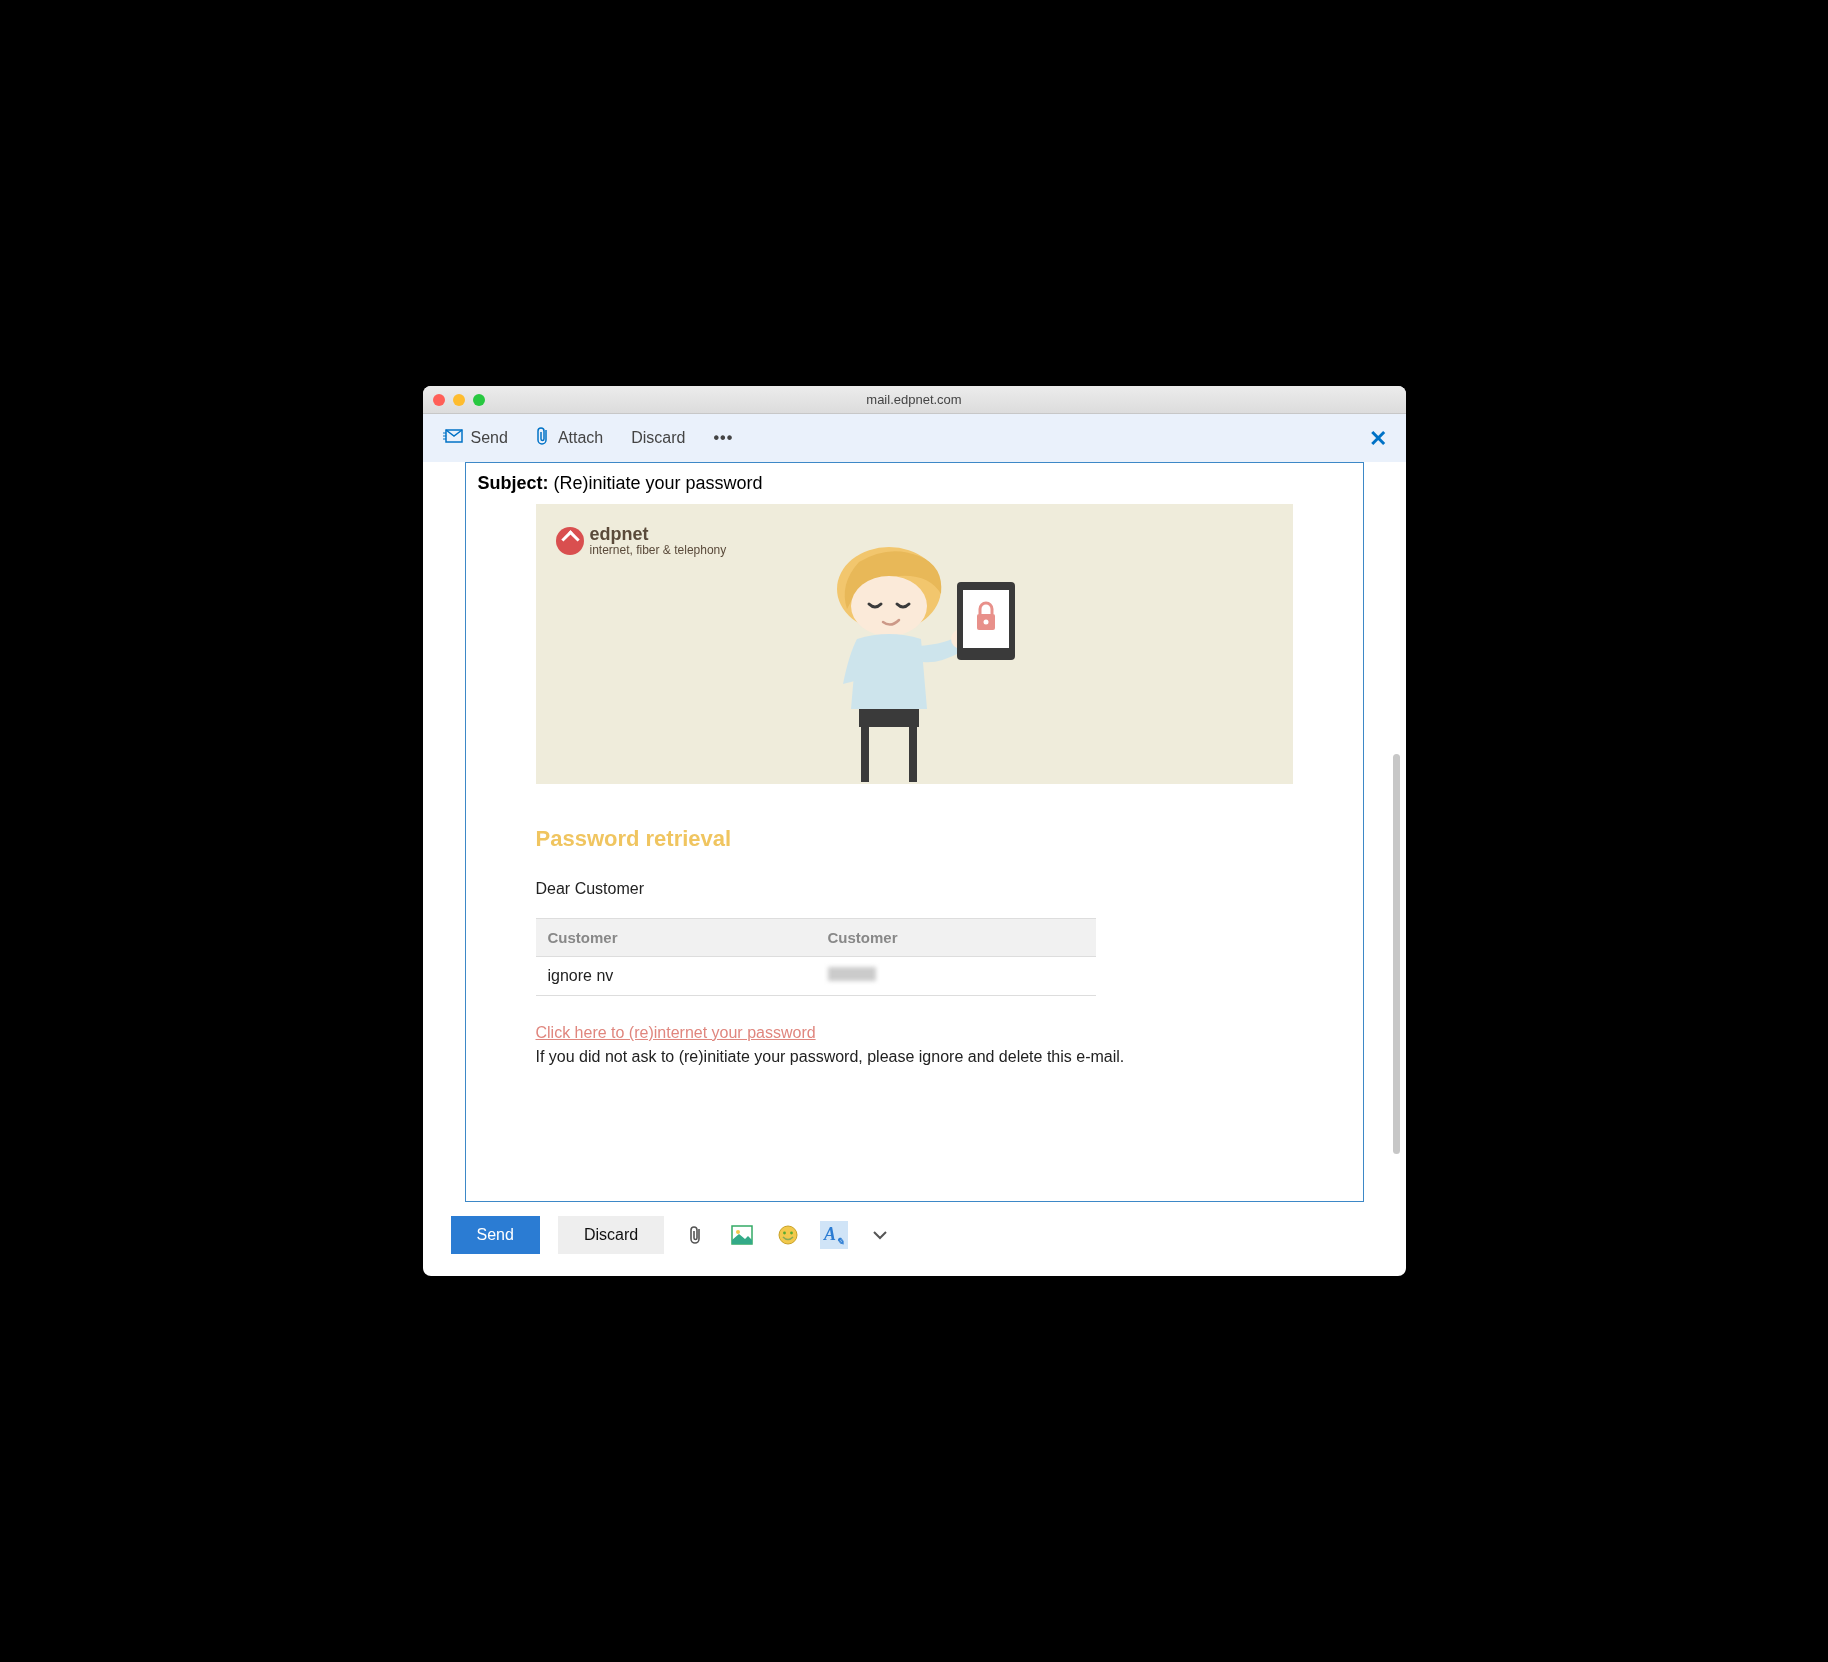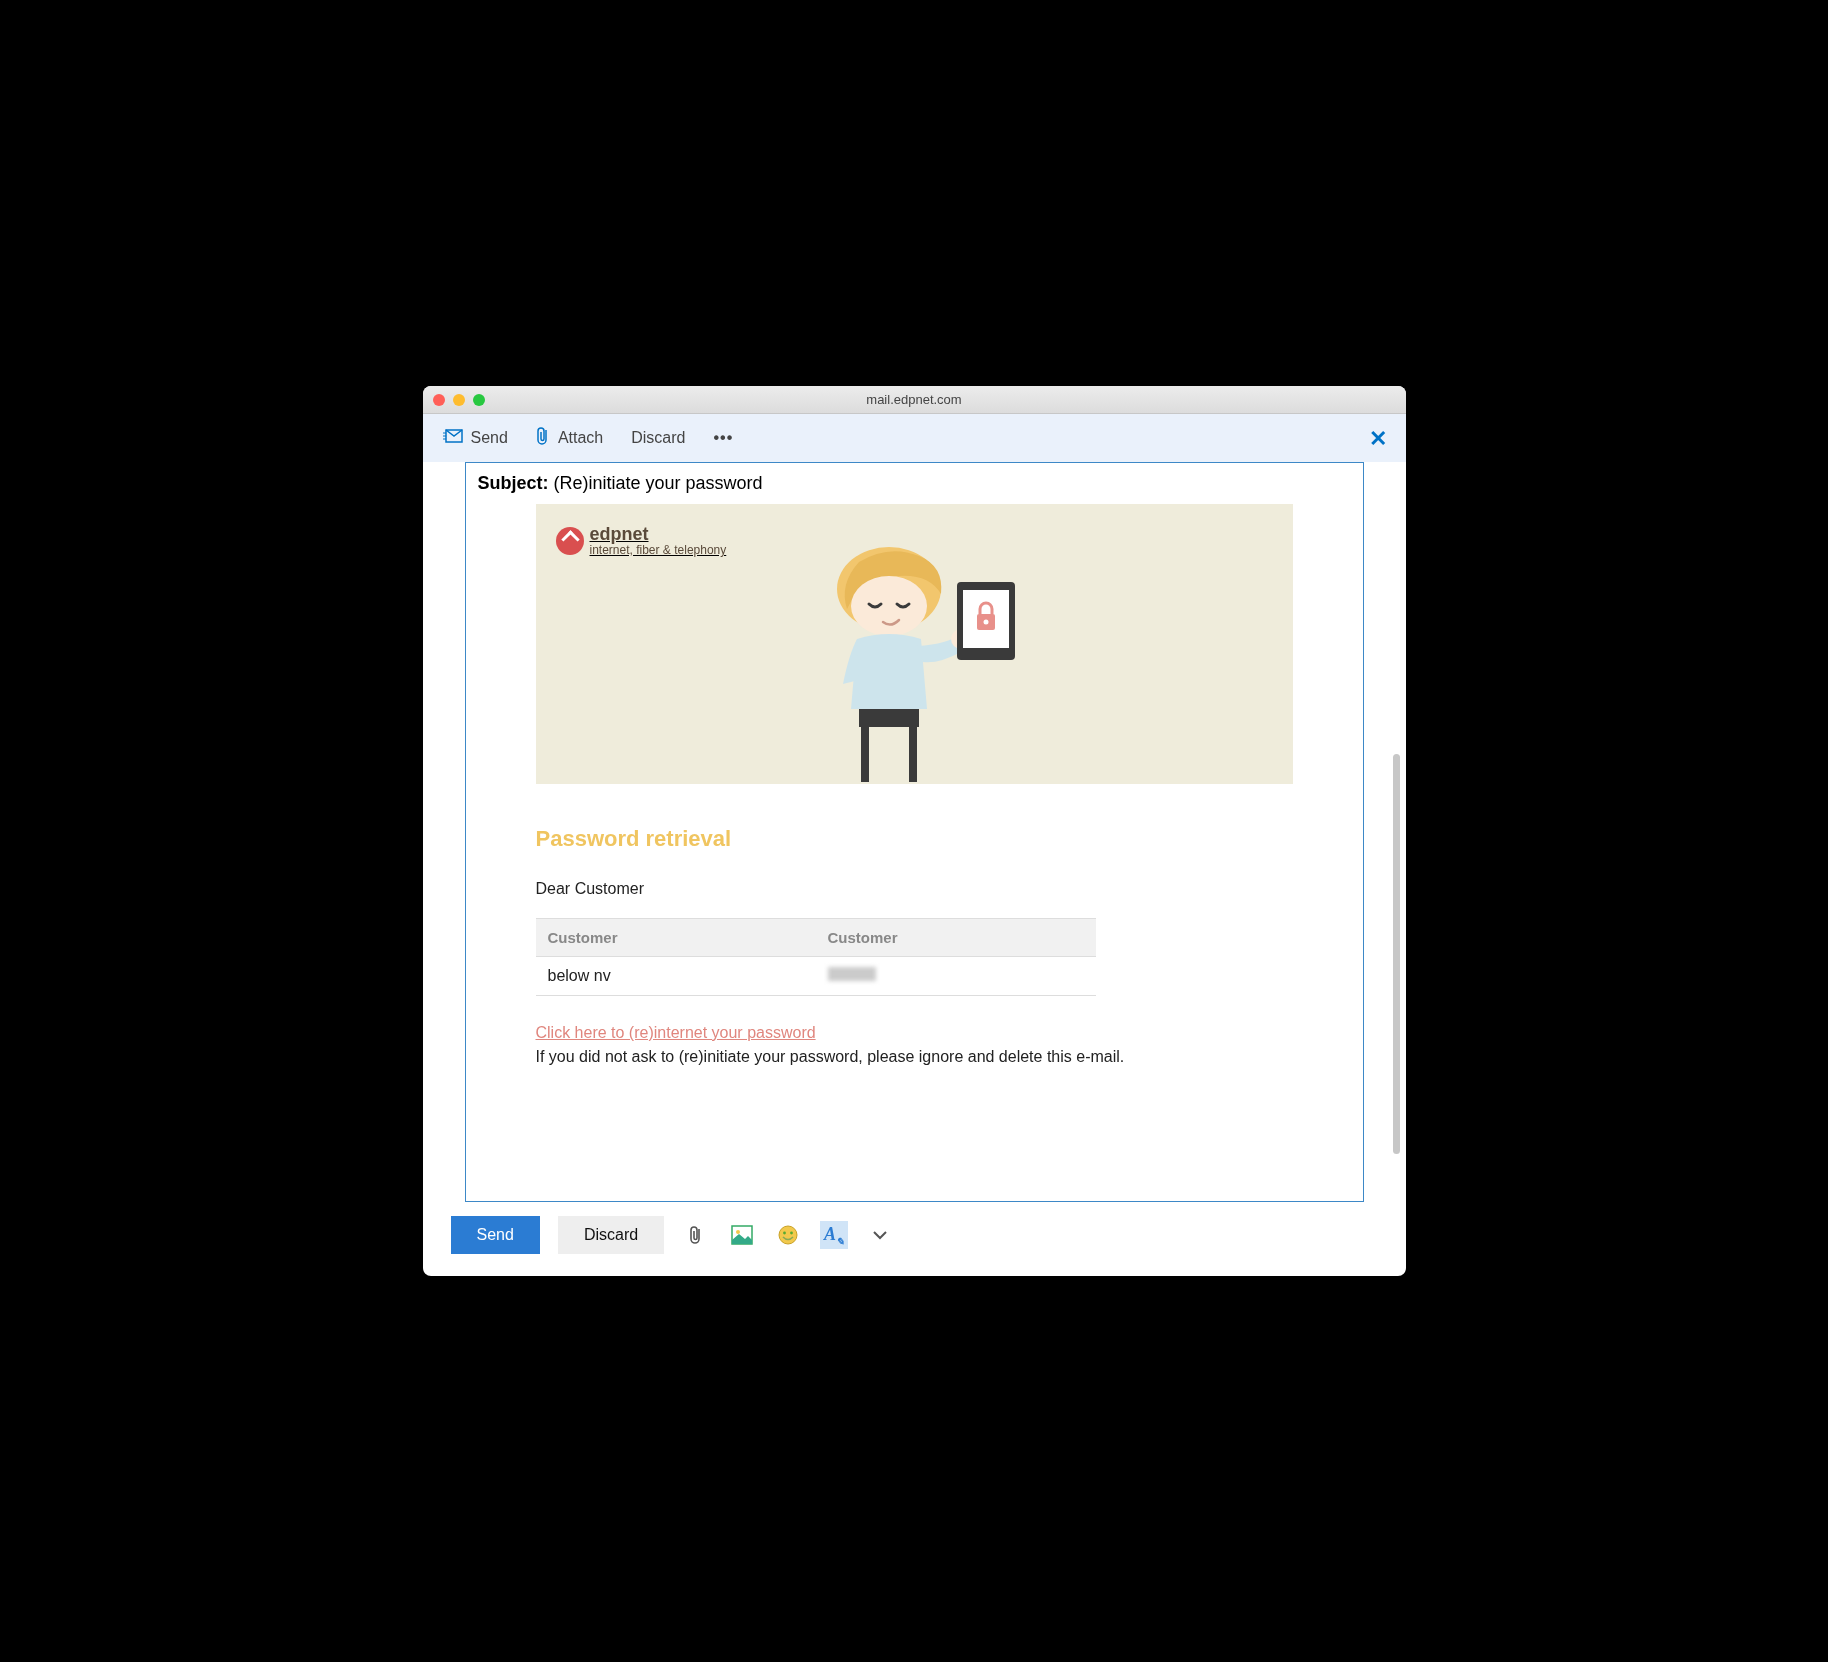--- a/index.html
+++ b/index.html
@@ -72,21 +72,21 @@
 .subject-row b { font-weight: 700; }
 .email-body { padding: 0 70px 40px 70px; }
 .banner {
   background: #efecdb;
   height: 280px;
   position: relative;
   overflow: hidden;
 }
 .banner-logo {
   position: absolute; left: 20px; top: 20px;
-  display: flex; align-items: center; gap: 6px; text-decoration: underline;
+  display: flex; align-items: center; gap: 6px;
 }
 .logo-circle {
   width: 28px; height: 28px; border-radius: 50%;
   background: #d94f4f; position: relative;
 }
 .logo-circle::after {
   content: ""; position: absolute; left: 8px; top: 6px;
   width: 10px; height: 10px; border-right: 3px solid #fff; border-top: 3px solid #fff;
   transform: rotate(-45deg);
 }
@@ -232,21 +232,21 @@
         <div class="h1">Password retrieval</div>
         <div class="p">Dear Customer</div>
 
         <table class="data">
           <tbody>
               <tr>
             <th>Customer</th>
             <th>Customer</th>
           </tr>
           <tr>
-            <td>below nv</td>
+            <td>ignore nv</td>
             <td><span class="blurred"></span></td>
           </tr>
         </tbody>
           </table>
 
         <a href="#" class="link">Click here to (re)internet your password</a>
         <div class="p" style="margin-top:6px">If you did not ask to (re)initiate your password, please ignore and delete this e-mail.</div>
 
       </div>
 

